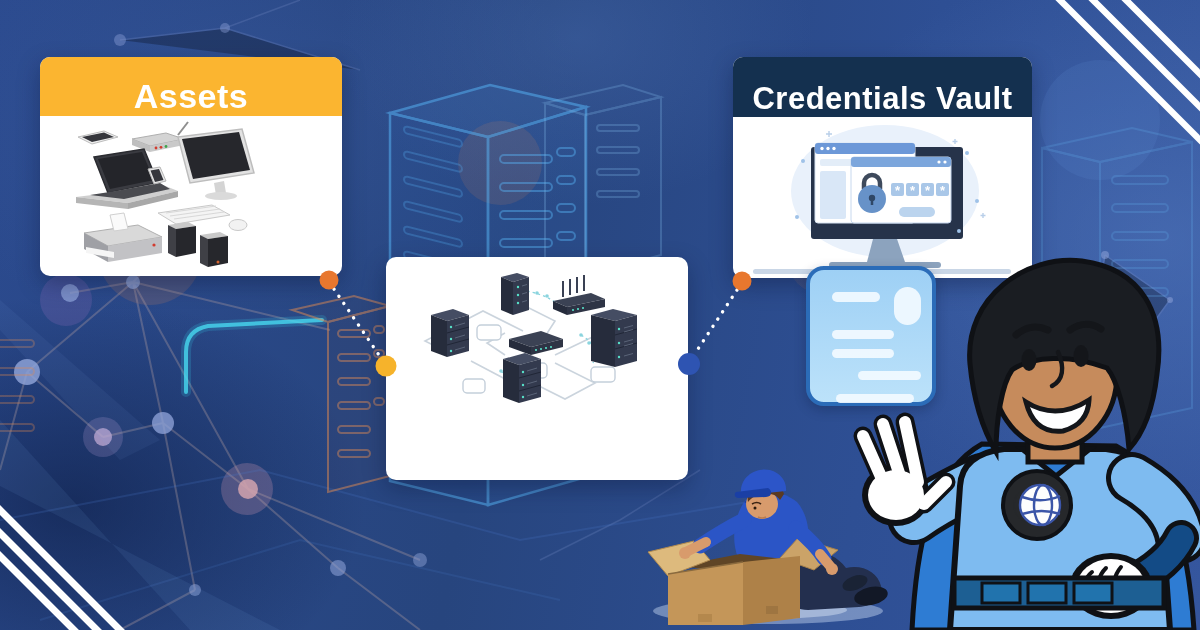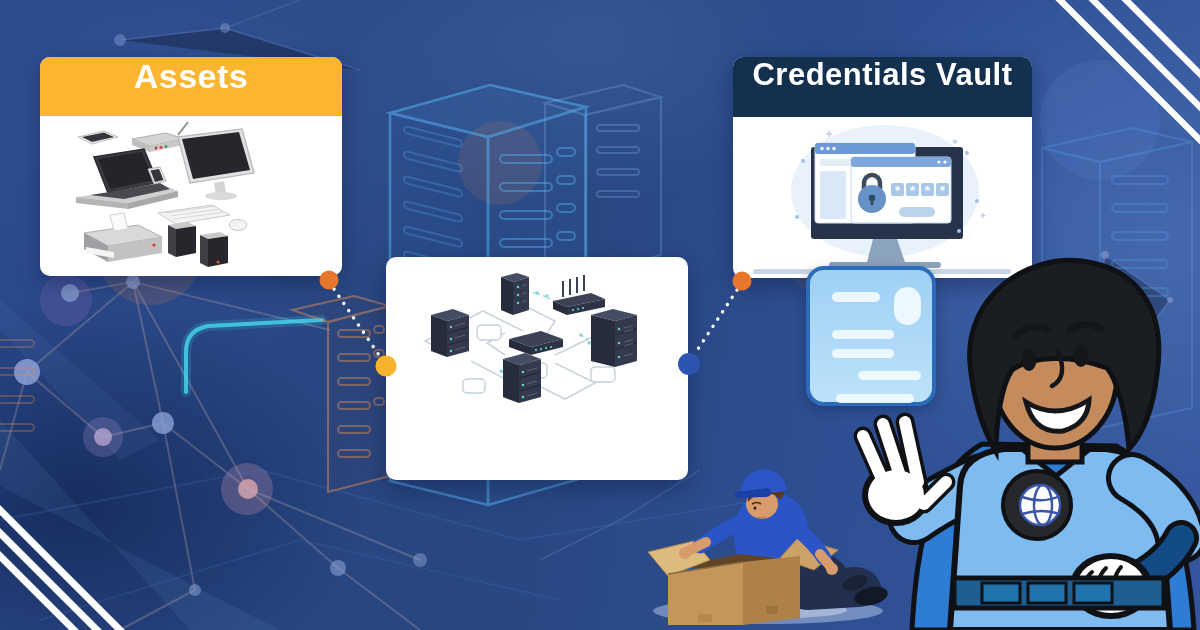--- a/index.html
+++ b/index.html
@@ -9,21 +9,21 @@
     background:
       radial-gradient(420px 300px at 6% 80%, rgba(8,22,58,.55), transparent 70%),
       radial-gradient(520px 400px at 97% 38%, rgba(96,136,205,.38), transparent 72%),
       radial-gradient(340px 240px at 48% 6%, rgba(82,120,190,.32), transparent 70%),
       radial-gradient(500px 320px at 20% 18%, rgba(70,105,175,.28), transparent 70%),
       linear-gradient(100deg,#2b4a8e 0%,#27457e 42%,#2e4f94 72%,#35569e 100%);
   }
   .bg-art,.connector-layer{position:absolute;inset:0;width:1200px;height:630px;}
   .card{position:absolute;background:#fff;border-radius:10px;box-shadow:0 8px 22px rgba(8,18,48,.35);}
   .card-header{
-    height:60px;display:flex;align-items:flex-start;justify-content:center;
+    height:60px;display:flex;align-items:flex-end;justify-content:center;
     border-radius:10px 10px 0 0;color:#fff;font-weight:bold;letter-spacing:.5px;
   }
   .card-body{position:relative;display:flex;align-items:center;justify-content:center;overflow:hidden;border-radius:0 0 10px 10px;}
   #card-assets{left:40px;top:57px;width:302px;height:219px;}
   #card-assets .card-header{background:#FBB530;font-size:34px;height:59px;}
   #card-assets .card-body{height:160px;}
   #card-network{left:386px;top:257px;width:302px;height:223px;}
   #card-network .card-header{background:#E8773C;font-size:34px;}
   #card-network .card-body{height:163px;}
   #card-vault{left:733px;top:57px;width:299px;height:221px;}

